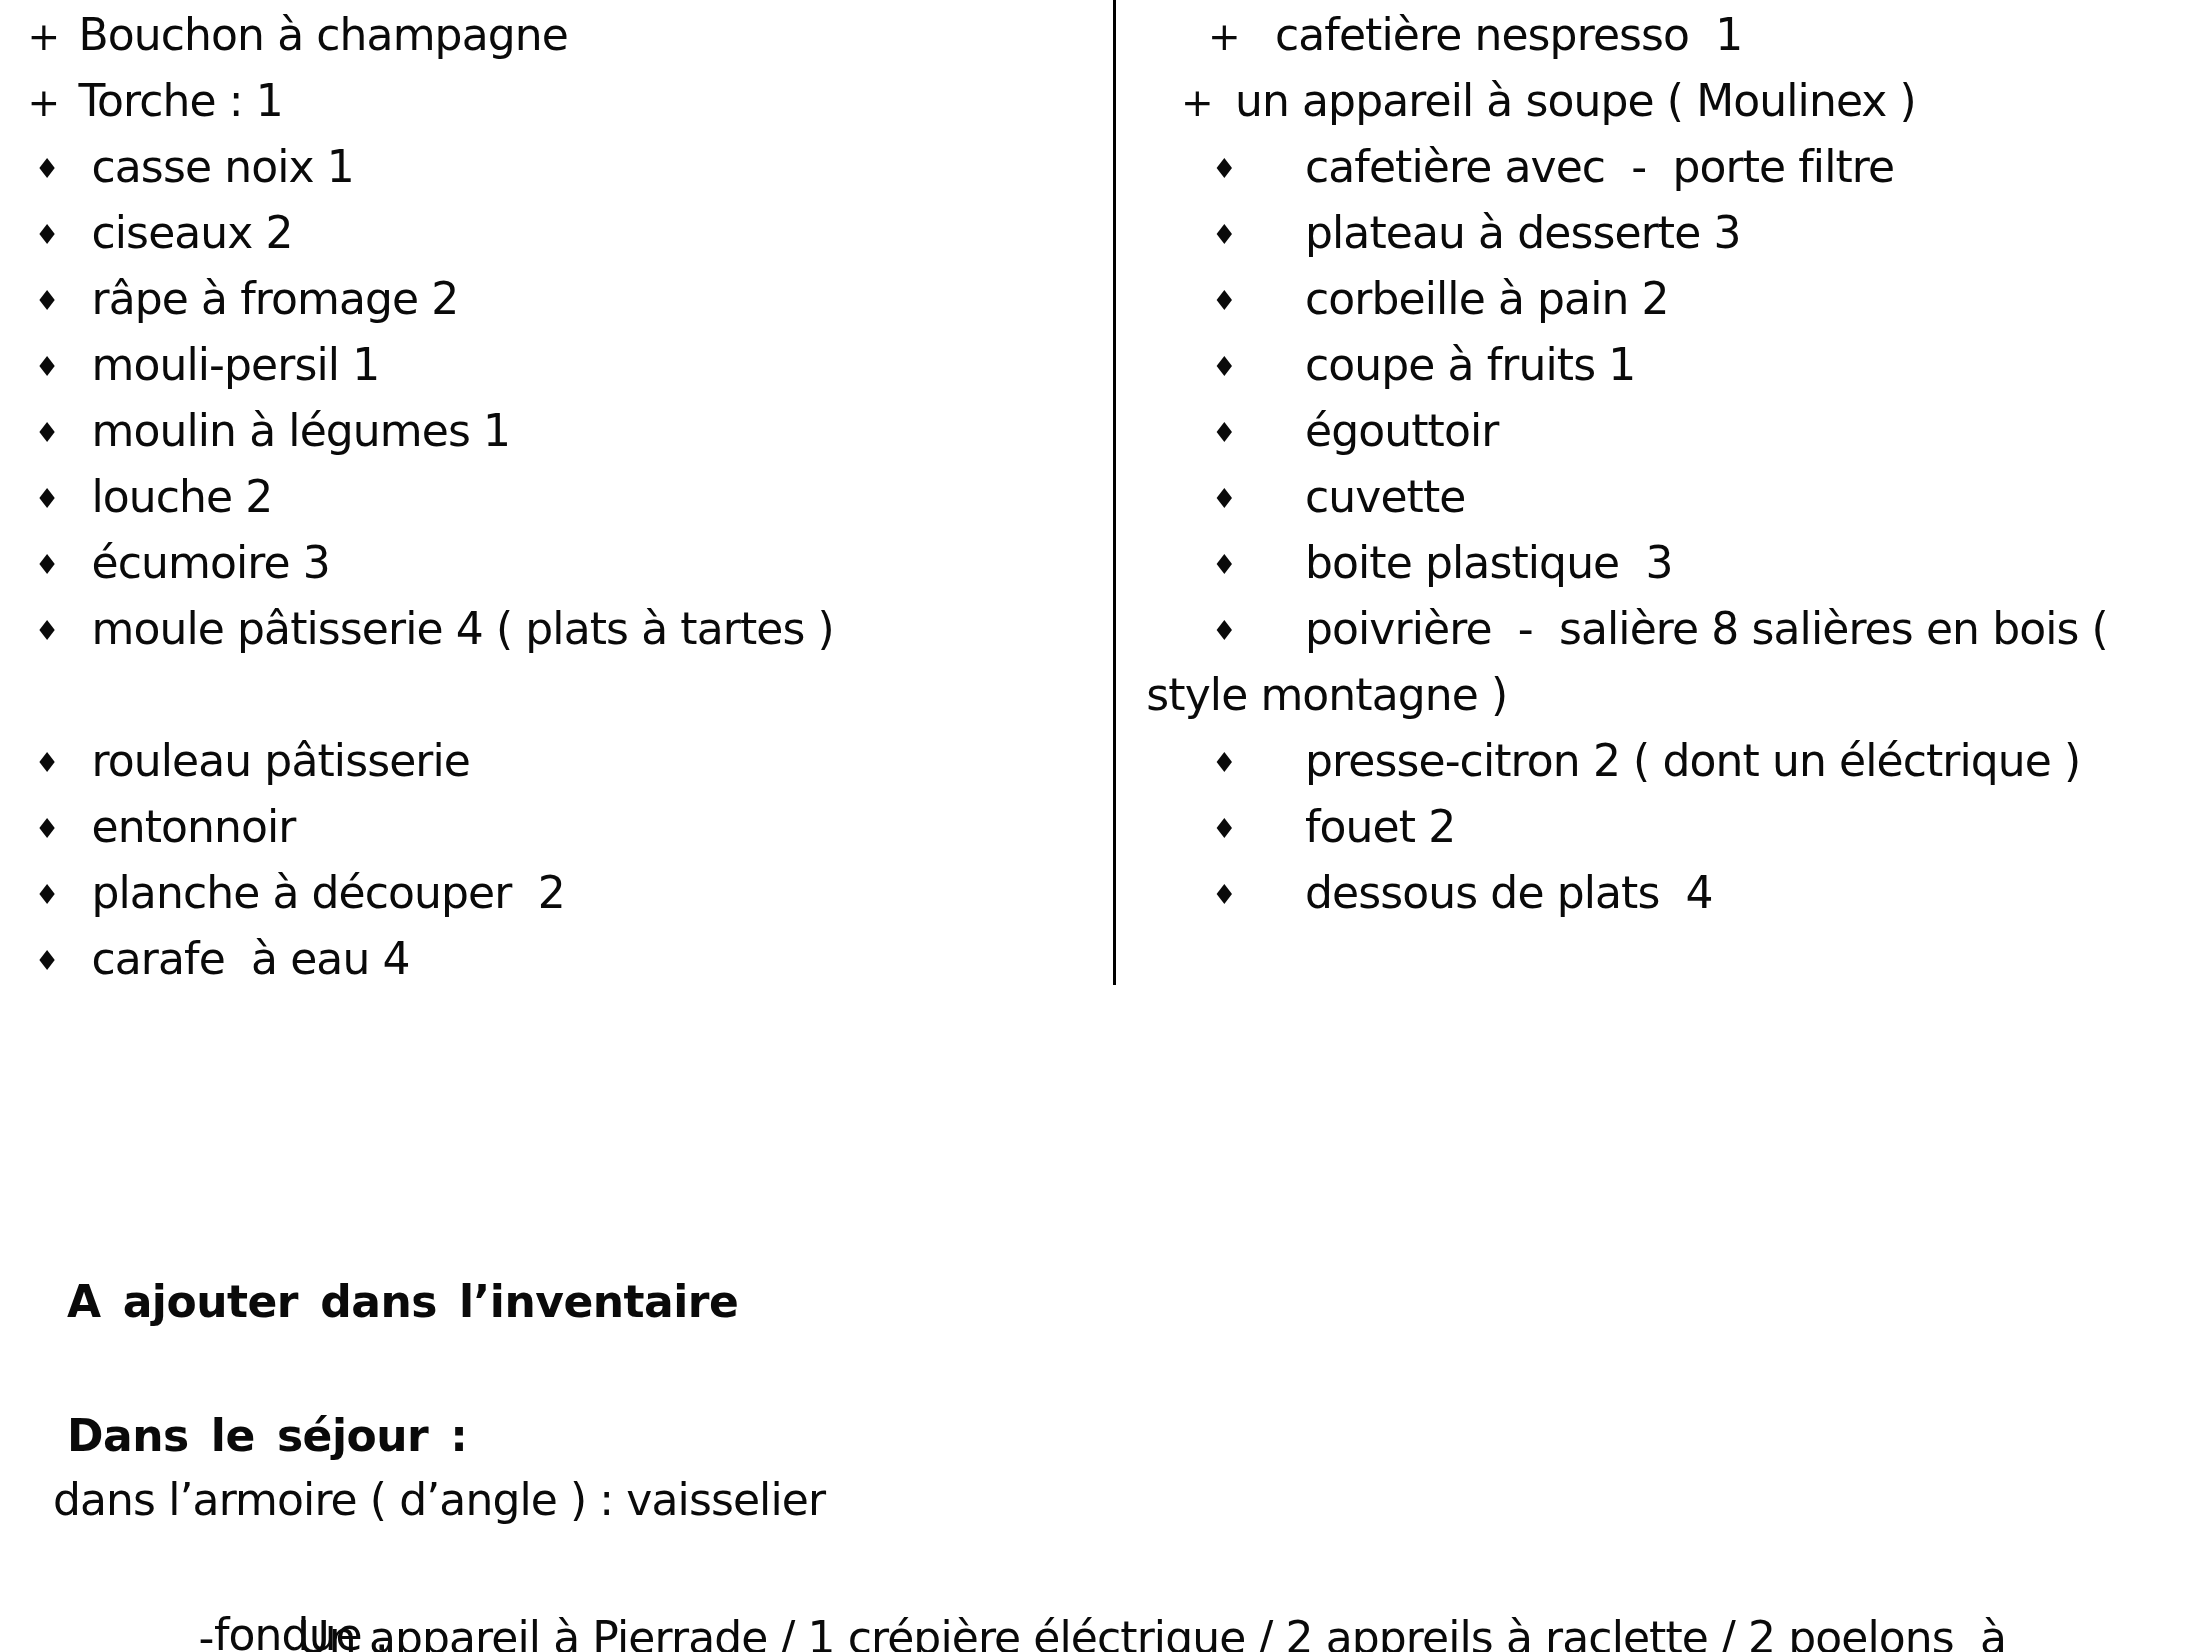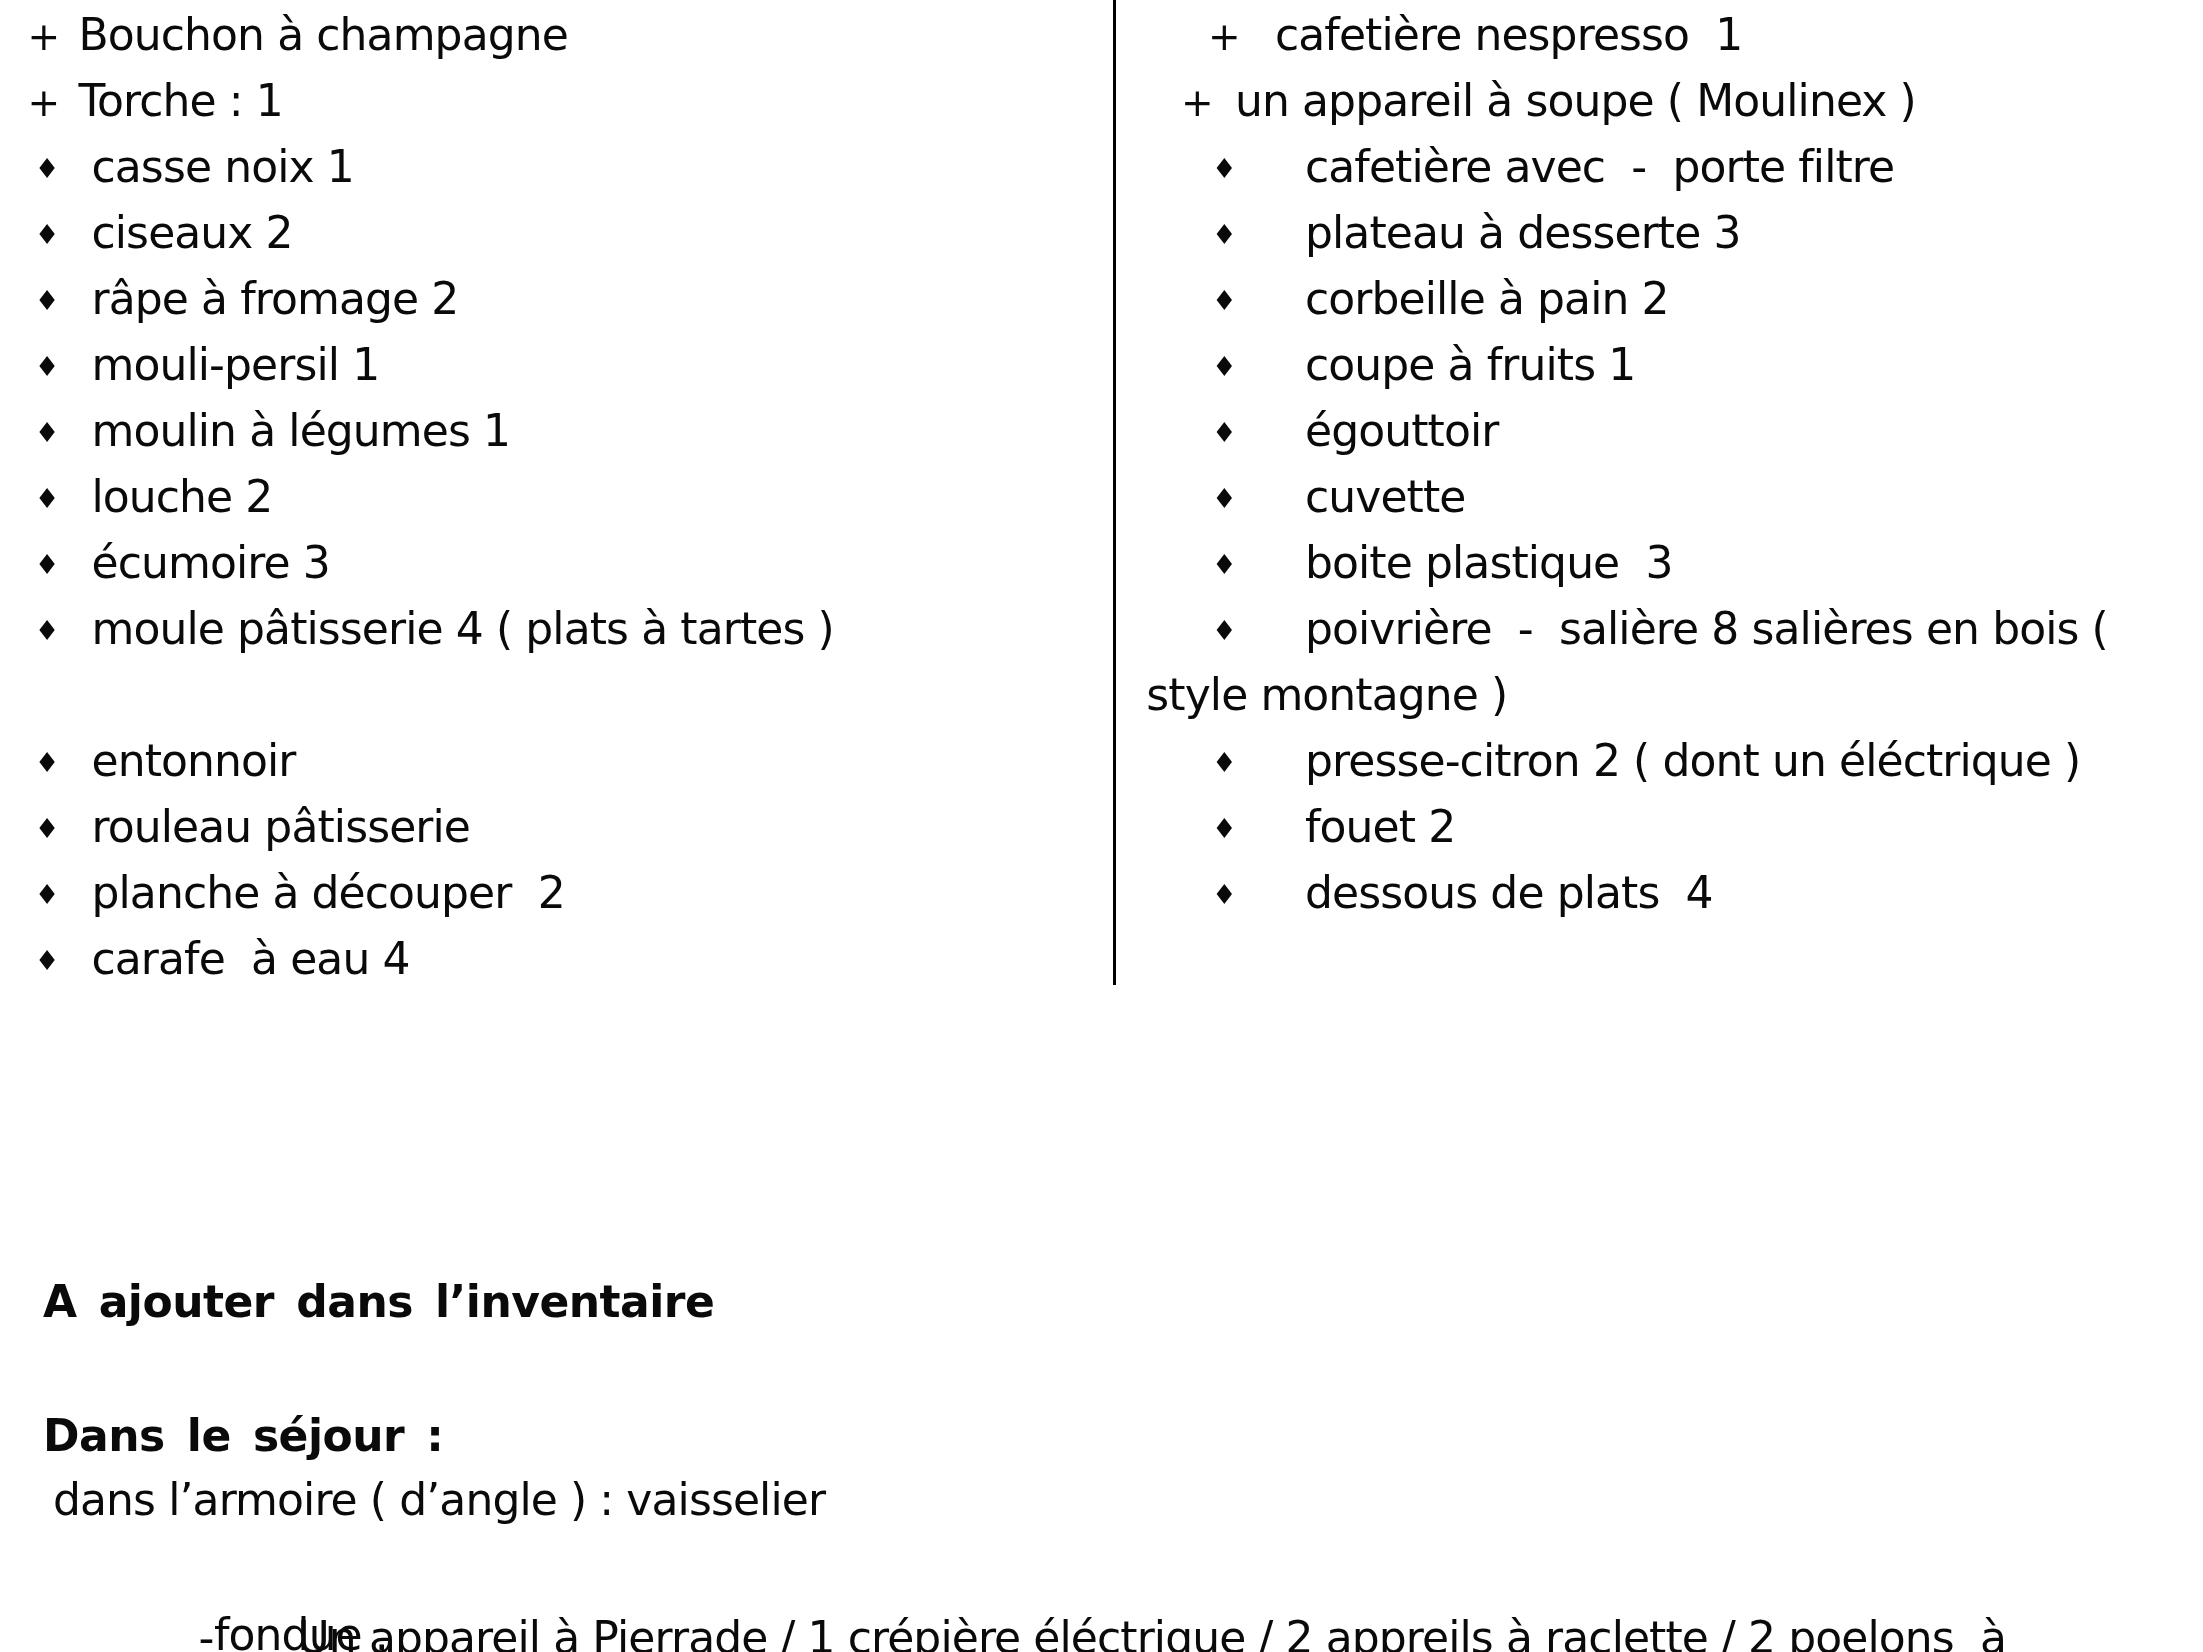--- a/index.html
+++ b/index.html
@@ -18,42 +18,42 @@
   .row .txt{white-space:pre;}
   .marker{display:inline-block;box-sizing:border-box;vertical-align:baseline;}
   .col-left  .plus      .marker{width:51px;font-size:39px;}
   .col-left  .diamond   .marker{width:64px;padding-left:7.3px;font-size:27.5px;vertical-align:3.7px;}
   .col-right .plus      .marker{width:136px;padding-left:69px;font-size:39px;}
   .col-right .plus-hang .marker{width:96px;padding-left:42px;font-size:39px;}
   .col-right .diamond   .marker{width:166px;padding-left:73px;font-size:27.5px;vertical-align:3.7px;}
   .col-right .continuation .txt{padding-left:7.3px;}
   .spacer{height:66px;}
   .f-line{position:absolute;white-space:pre;height:66px;line-height:66px;left:43px;}
-  .bold{font-weight:bold;word-spacing:7.3px;letter-spacing:-0.5px;}
+  .bold{font-weight:bold;word-spacing:7.3px;letter-spacing:-0.5px;margin-left:24px;}
   .dash-marker{display:inline-block;width:99px;box-sizing:border-box;}
 </style>
 </head>
 <body>
 
 <div class="page">
 
   <div class="col col-left" id="col-left">
       <div class="row plus"><span class="marker">+</span><span class="txt">Bouchon à champagne</span></div>
       <div class="row plus"><span class="marker">+</span><span class="txt">Torche : 1</span></div>
       <div class="row diamond"><span class="marker">♦</span><span class="txt">casse noix 1</span></div>
       <div class="row diamond"><span class="marker">♦</span><span class="txt">ciseaux 2</span></div>
       <div class="row diamond"><span class="marker">♦</span><span class="txt">râpe à fromage 2</span></div>
       <div class="row diamond"><span class="marker">♦</span><span class="txt">mouli-persil 1</span></div>
       <div class="row diamond"><span class="marker">♦</span><span class="txt">moulin à légumes 1</span></div>
       <div class="row diamond"><span class="marker">♦</span><span class="txt">louche 2</span></div>
       <div class="row diamond"><span class="marker">♦</span><span class="txt">écumoire 3</span></div>
       <div class="row diamond"><span class="marker">♦</span><span class="txt">moule pâtisserie 4 ( plats à tartes )</span></div>
       <div class="row spacer"></div>
+      <div class="row diamond"><span class="marker">♦</span><span class="txt">rouleau pâtisserie</span></div>
       <div class="row diamond"><span class="marker">♦</span><span class="txt">entonnoir</span></div>
-      <div class="row diamond"><span class="marker">♦</span><span class="txt">rouleau pâtisserie</span></div>
       <div class="row diamond"><span class="marker">♦</span><span class="txt">planche à découper  2</span></div>
       <div class="row diamond"><span class="marker">♦</span><span class="txt">carafe  à eau 4</span></div>
     </div>
 
   <div class="divider"></div>
 
   <div class="col col-right" id="col-right">
       <div class="row plus"><span class="marker">+</span><span class="txt">cafetière nespresso  1</span></div>
       <div class="row plus-hang"><span class="marker">+</span><span class="txt">un appareil à soupe ( Moulinex )</span></div>
       <div class="row diamond"><span class="marker">♦</span><span class="txt">cafetière avec  -  porte filtre</span></div>

